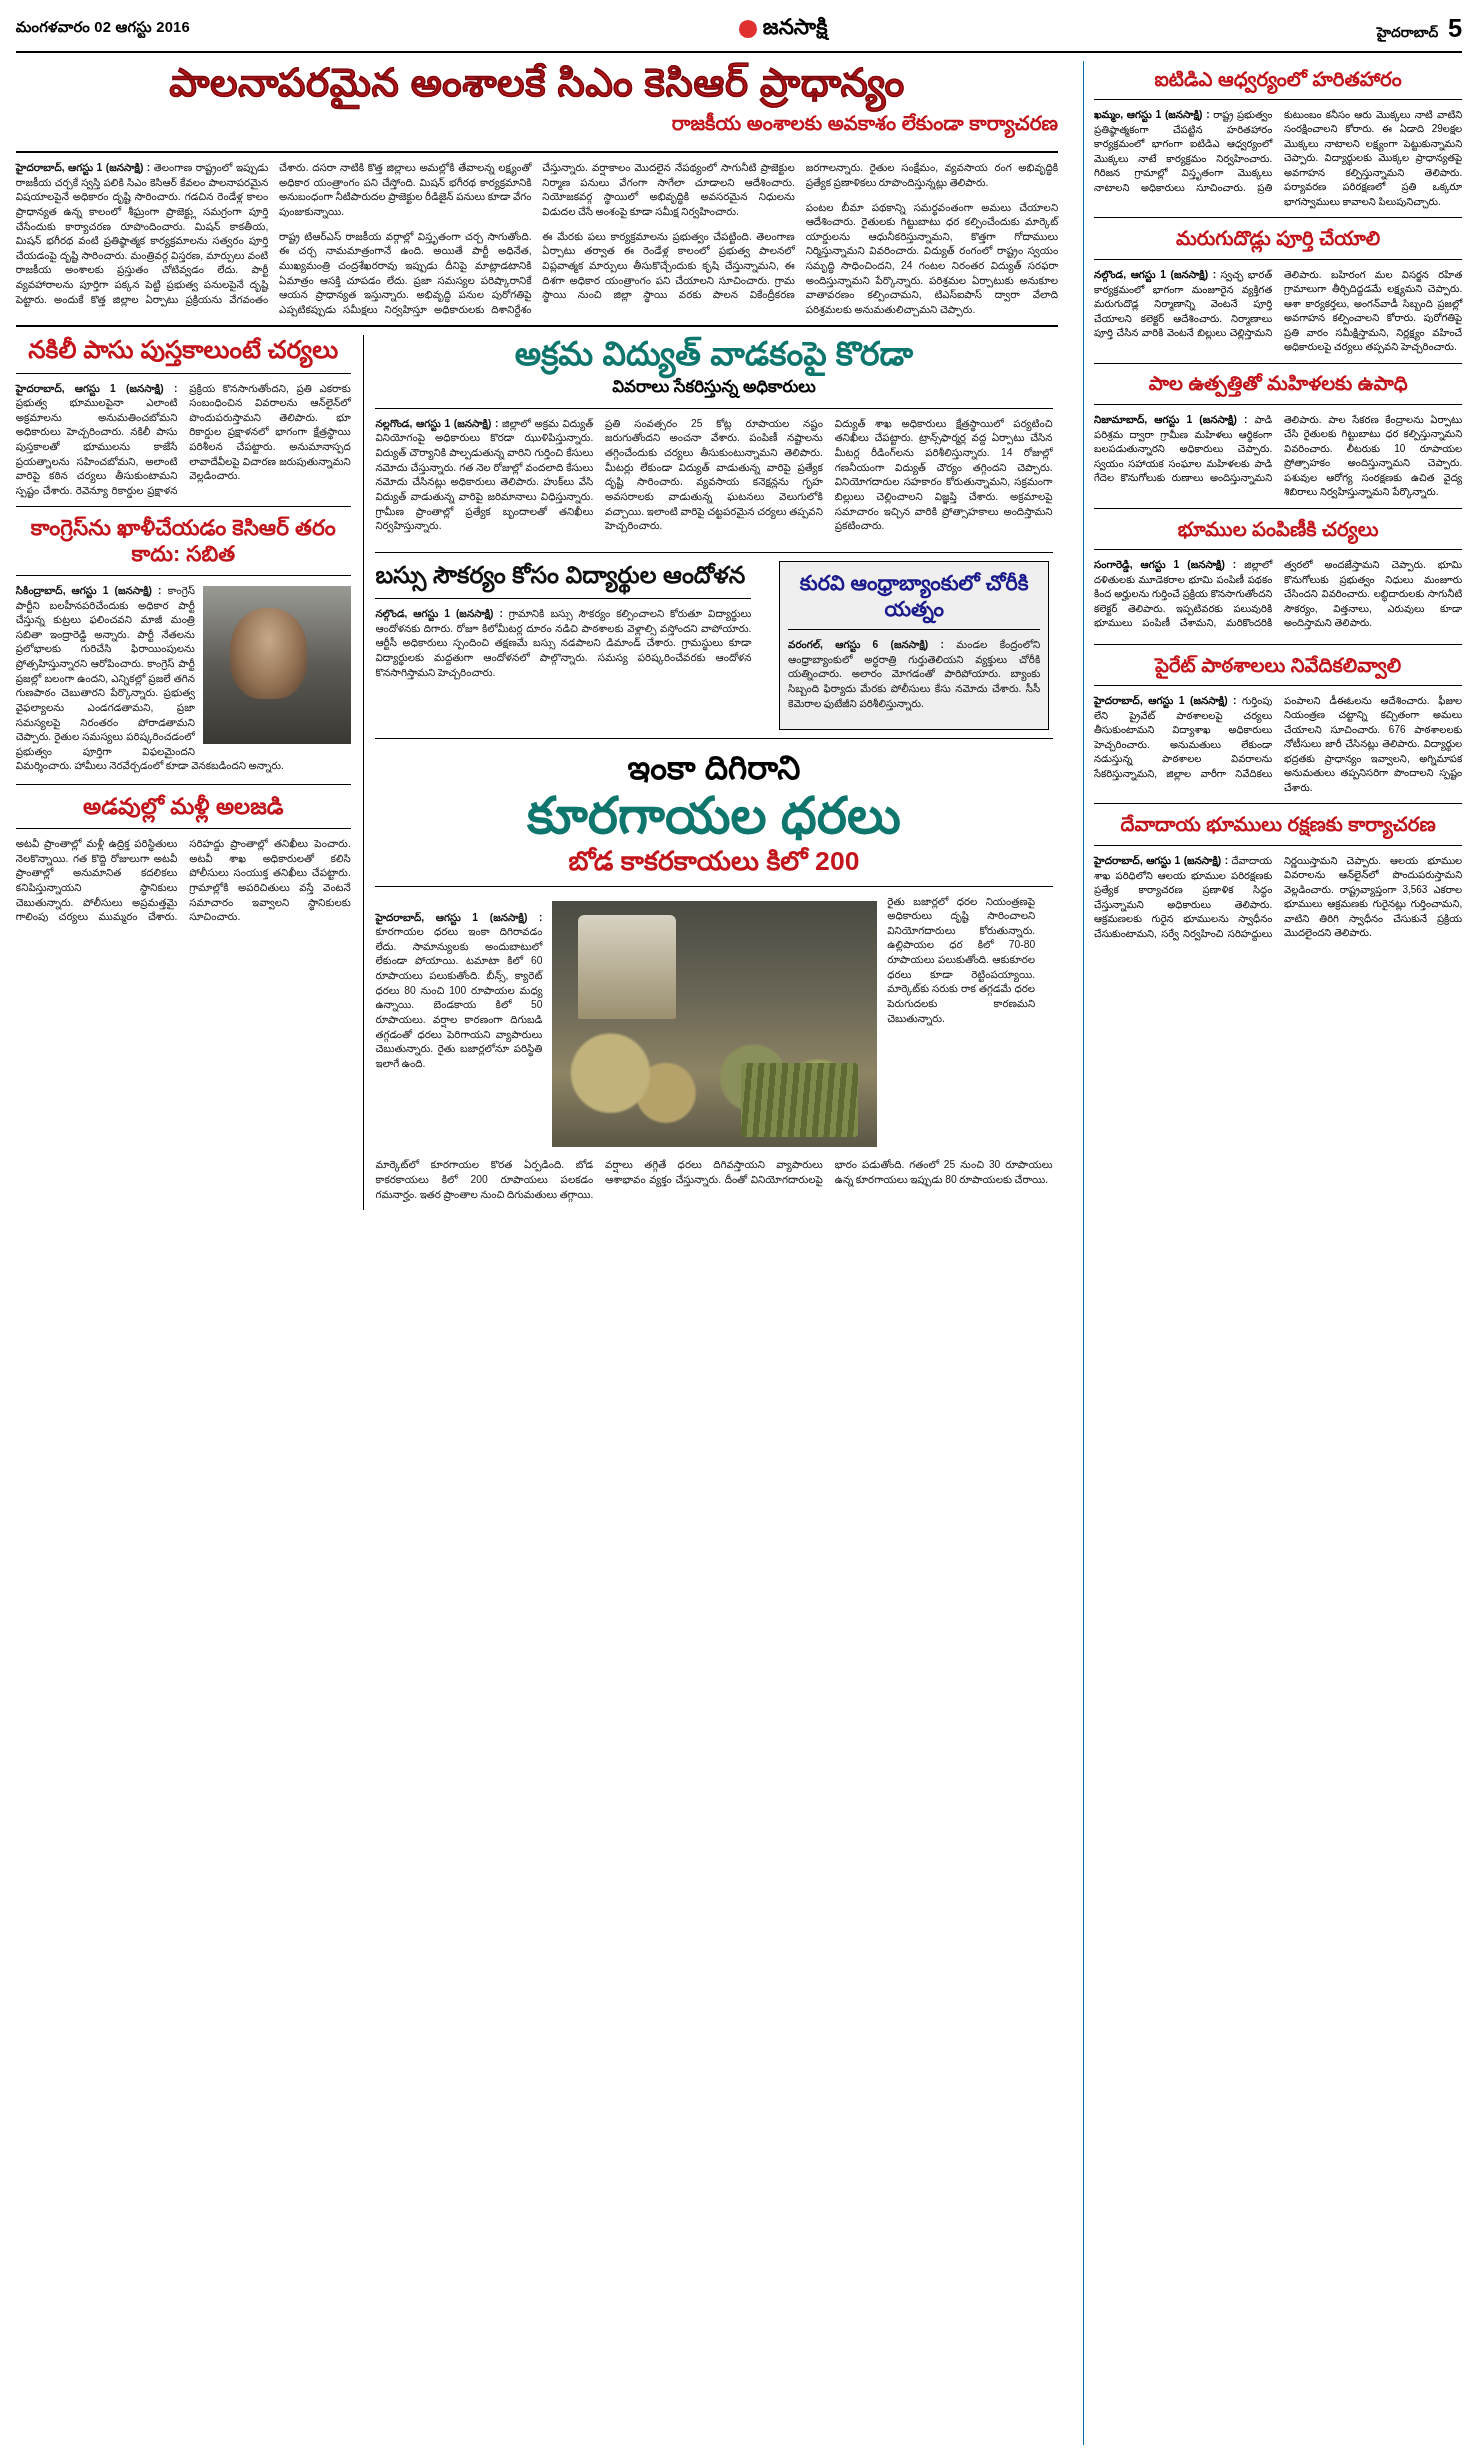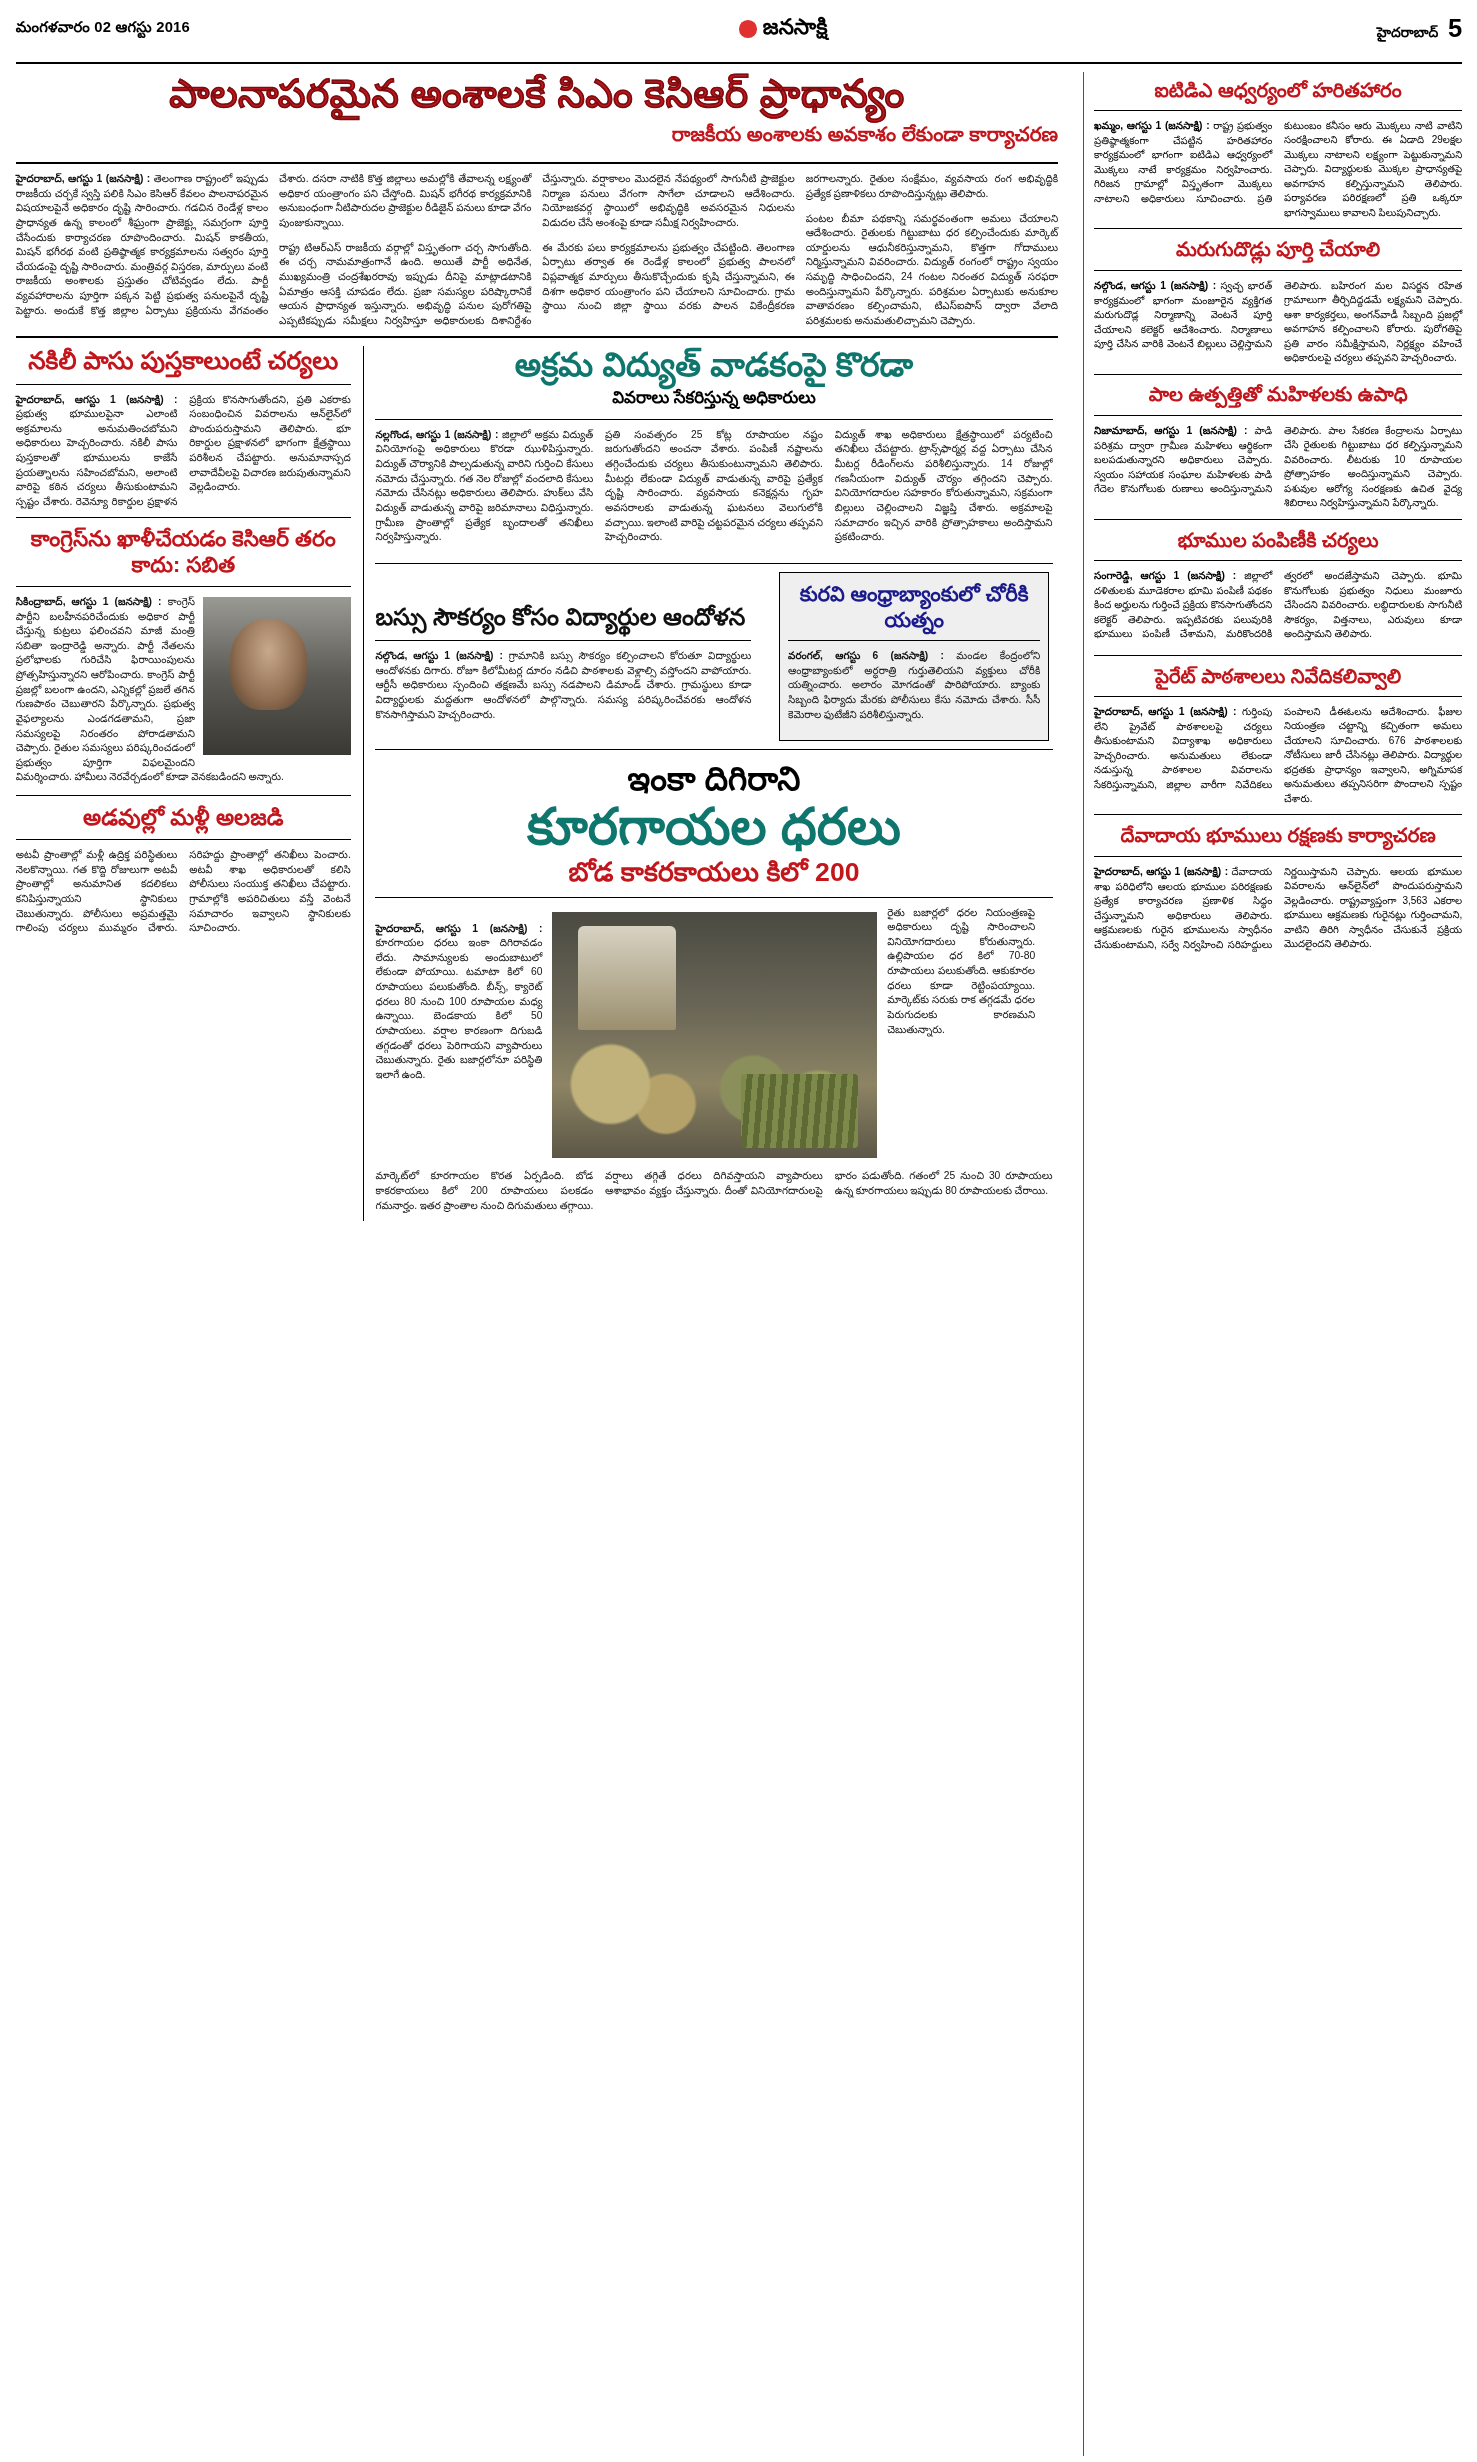--- a/index.html
+++ b/index.html
@@ -8,21 +8,21 @@
     width:1478px; height:2463px;
     background:#ffffff;
     font-family:"Liberation Sans", sans-serif;
     color:#000;
   }
   .page { width:1478px; height:2463px; position:relative; padding:13.8px 15.8px; }
 
   
   .masthead {
     display:flex; align-items:center; justify-content:space-between;
-    border-bottom:2px solid #000; padding-bottom:18px; margin-bottom:7.9px;
+    border-bottom:2px solid #000; padding-bottom:7px; margin-bottom:7.9px;
   }
   .masthead .date { font-size:14.8px; font-weight:bold; letter-spacing:0.2px; }
   .masthead .logo { display:flex; align-items:center; gap:5.9px; font-size:21.7px; font-weight:bold; }
   .logo-dot { width:17.7px; height:17.7px; border-radius:50%; background:#e03030; display:inline-block; }
   .masthead .page-no { font-size:13.8px; font-weight:bold; }
   .masthead .page-no .num { font-size:25.6px; margin-left:5.9px; }
 
   
   .grid { display:flex; gap:25px; height:2384px; }
   .col-left   { width:335px; }
@@ -186,21 +186,21 @@
               <p style="margin-top:0"><span class="byline">నల్లగొండ, ఆగస్టు 1 (జనసాక్షి) :</span>
                 <span>జిల్లాలో అక్రమ విద్యుత్ వినియోగంపై అధికారులు కొరడా ఝుళిపిస్తున్నారు. విద్యుత్ చౌర్యానికి పాల్పడుతున్న వారిని గుర్తించి కేసులు నమోదు చేస్తున్నారు. గత నెల రోజుల్లో వందలాది కేసులు నమోదు చేసినట్లు అధికారులు తెలిపారు. హుక్‌లు వేసి విద్యుత్ వాడుతున్న వారిపై జరిమానాలు విధిస్తున్నారు. గ్రామీణ ప్రాంతాల్లో ప్రత్యేక బృందాలతో తనిఖీలు నిర్వహిస్తున్నారు.</span></p>
               <p>ప్రతి సంవత్సరం 25 కోట్ల రూపాయల నష్టం జరుగుతోందని అంచనా వేశారు. పంపిణీ నష్టాలను తగ్గించేందుకు చర్యలు తీసుకుంటున్నామని తెలిపారు. మీటర్లు లేకుండా విద్యుత్ వాడుతున్న వారిపై ప్రత్యేక దృష్టి సారించారు. వ్యవసాయ కనెక్షన్లను గృహ అవసరాలకు వాడుతున్న ఘటనలు వెలుగులోకి వచ్చాయి. ఇలాంటి వారిపై చట్టపరమైన చర్యలు తప్పవని హెచ్చరించారు.</p>
               <p>విద్యుత్ శాఖ అధికారులు క్షేత్రస్థాయిలో పర్యటించి తనిఖీలు చేపట్టారు. ట్రాన్స్‌ఫార్మర్ల వద్ద ఏర్పాటు చేసిన మీటర్ల రీడింగ్‌లను పరిశీలిస్తున్నారు. 14 రోజుల్లో గణనీయంగా విద్యుత్ చౌర్యం తగ్గిందని చెప్పారు. వినియోగదారుల సహకారం కోరుతున్నామని, సక్రమంగా బిల్లులు చెల్లించాలని విజ్ఞప్తి చేశారు. అక్రమాలపై సమాచారం ఇచ్చిన వారికి ప్రోత్సాహకాలు అందిస్తామని ప్రకటించారు.</p>
             </div>
           </div>
 
           <div class="rule"></div>
 
           <div style="display:flex; gap:11.8px;">
-            <div style="width:376px;margin-top:31px;">
+            <div style="width:376px;">
               <div class="hl-black-md" style="text-align:left; font-size:23.6px; color:#111">బస్సు సౌకర్యం కోసం విద్యార్థుల ఆందోళన</div>
               <div class="rule"></div>
               <div class="body-text">
                 <p style="margin-top:0"><span class="byline">నల్గొండ, ఆగస్టు 1 (జనసాక్షి) :</span>
                 <span>గ్రామానికి బస్సు సౌకర్యం కల్పించాలని కోరుతూ విద్యార్థులు ఆందోళనకు దిగారు. రోజూ కిలోమీటర్ల దూరం నడిచి పాఠశాలకు వెళ్లాల్సి వస్తోందని వాపోయారు. ఆర్టీసీ అధికారులు స్పందించి తక్షణమే బస్సు నడపాలని డిమాండ్ చేశారు. గ్రామస్థులు కూడా విద్యార్థులకు మద్దతుగా ఆందోళనలో పాల్గొన్నారు. సమస్య పరిష్కరించేవరకు ఆందోళన కొనసాగిస్తామని హెచ్చరించారు.</span></p>
               </div>
             </div>
             <div style="width:286px;padding-left:16px;">
               <div class="boxed">
                 <div class="hl-blue">కురవి ఆంధ్రాబ్యాంకులో చోరీకి యత్నం</div>

